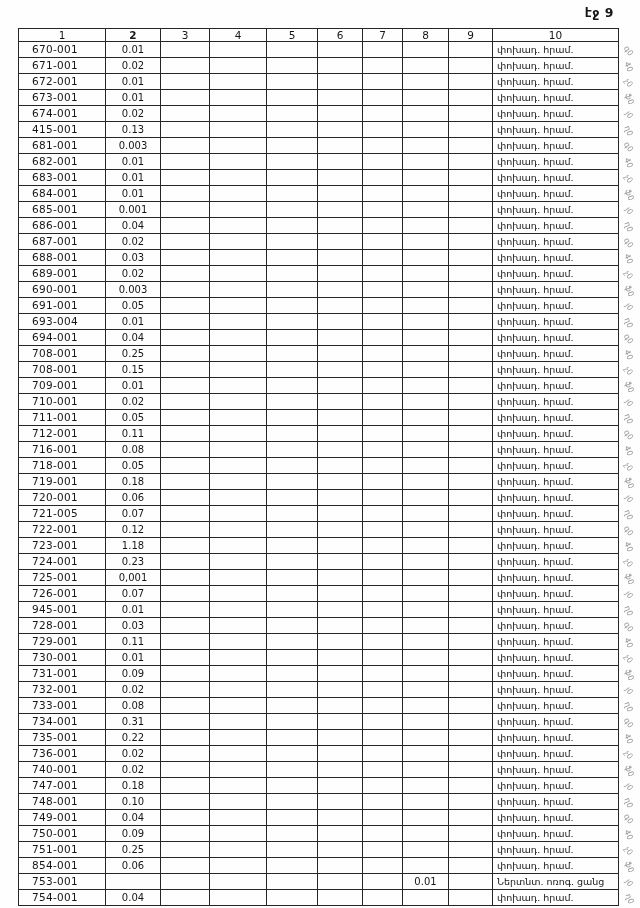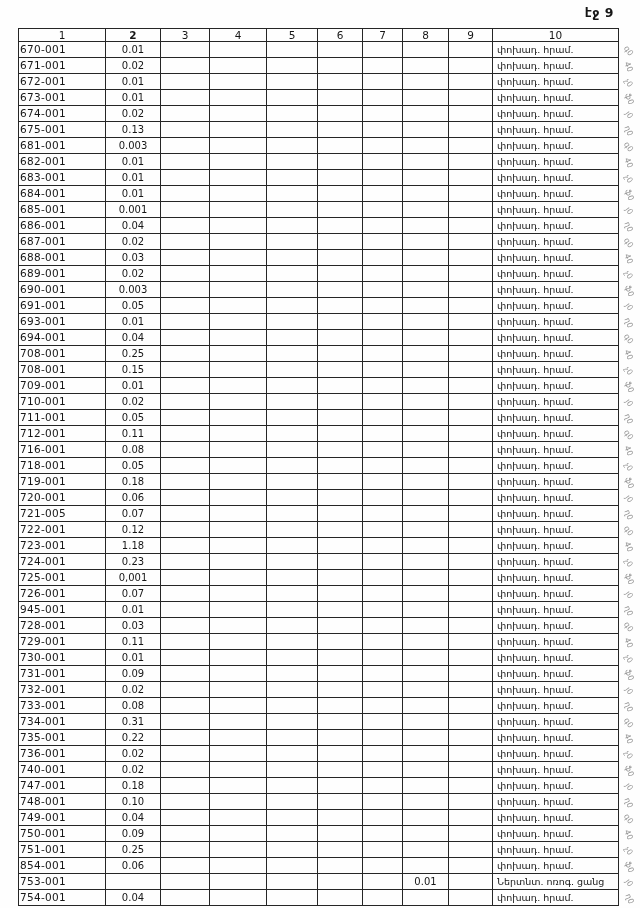--- a/index.html
+++ b/index.html
@@ -46,21 +46,21 @@
     height: 12px;
     line-height: 12px;
     font-size: 10.5px;
     font-weight: normal;
     text-align: center;
   }
   thead th:nth-child(2) { font-weight: bold; }
   td.cell-id {
     font-size: 10.5px;
     letter-spacing: 0.3px;
-    padding-left: 1px;
+    padding-left: 13px;
   }
   td.cell-value { text-align: center; font-size: 10px; }
   td.cell-note { padding-left: 4px; font-size: 9.5px; }
   td.mark-cell, th.mark-cell {
     border: none;
     background: transparent;
     text-align: center;
     padding: 0;
   }
   .mark-text {
@@ -183,21 +183,21 @@
       <td class="cell-empty"></td>
       <td class="cell-value cell-v8"></td>
       <td class="cell-empty"></td>
       <td class="cell-note">փոխադ. հրամ.</td>
       <td class="mark-cell">
         <span class="mark-text">յ0</span>
       </td>
     </tr>
 
     <tr>
-      <td class="cell-id">675-001</td>
+      <td class="cell-id">415-001</td>
       <td class="cell-value cell-v2">0.13</td>
       <td class="cell-empty"></td>
       <td class="cell-empty"></td>
       <td class="cell-empty"></td>
       <td class="cell-empty"></td>
       <td class="cell-empty"></td>
       <td class="cell-value cell-v8"></td>
       <td class="cell-empty"></td>
       <td class="cell-note">փոխադ. հրամ.</td>
       <td class="mark-cell">
@@ -375,21 +375,21 @@
       <td class="cell-empty"></td>
       <td class="cell-value cell-v8"></td>
       <td class="cell-empty"></td>
       <td class="cell-note">փոխադ. հրամ.</td>
       <td class="mark-cell">
         <span class="mark-text">յ0</span>
       </td>
     </tr>
 
     <tr>
-      <td class="cell-id">693-001</td>
+      <td class="cell-id">693-004</td>
       <td class="cell-value cell-v2">0.01</td>
       <td class="cell-empty"></td>
       <td class="cell-empty"></td>
       <td class="cell-empty"></td>
       <td class="cell-empty"></td>
       <td class="cell-empty"></td>
       <td class="cell-value cell-v8"></td>
       <td class="cell-empty"></td>
       <td class="cell-note">փոխադ. հրամ.</td>
       <td class="mark-cell">

